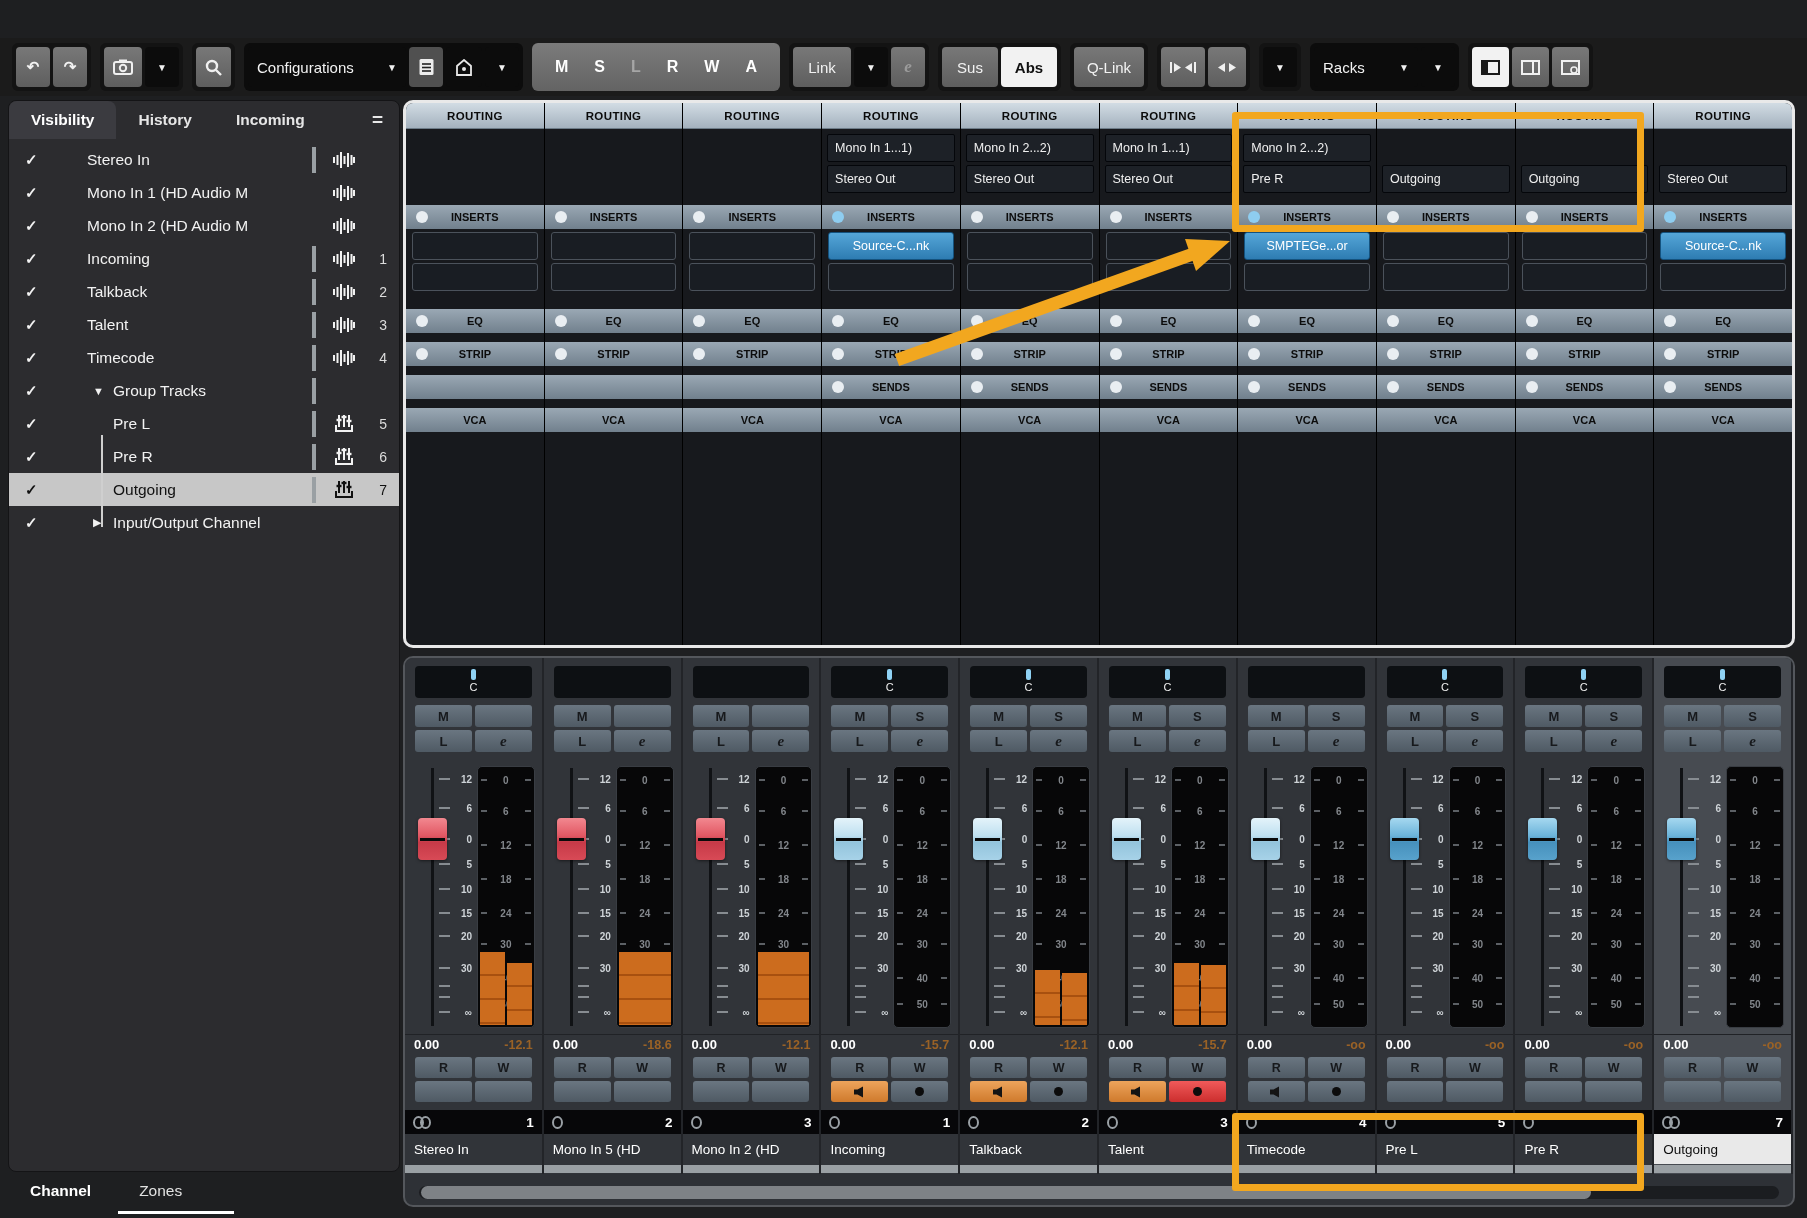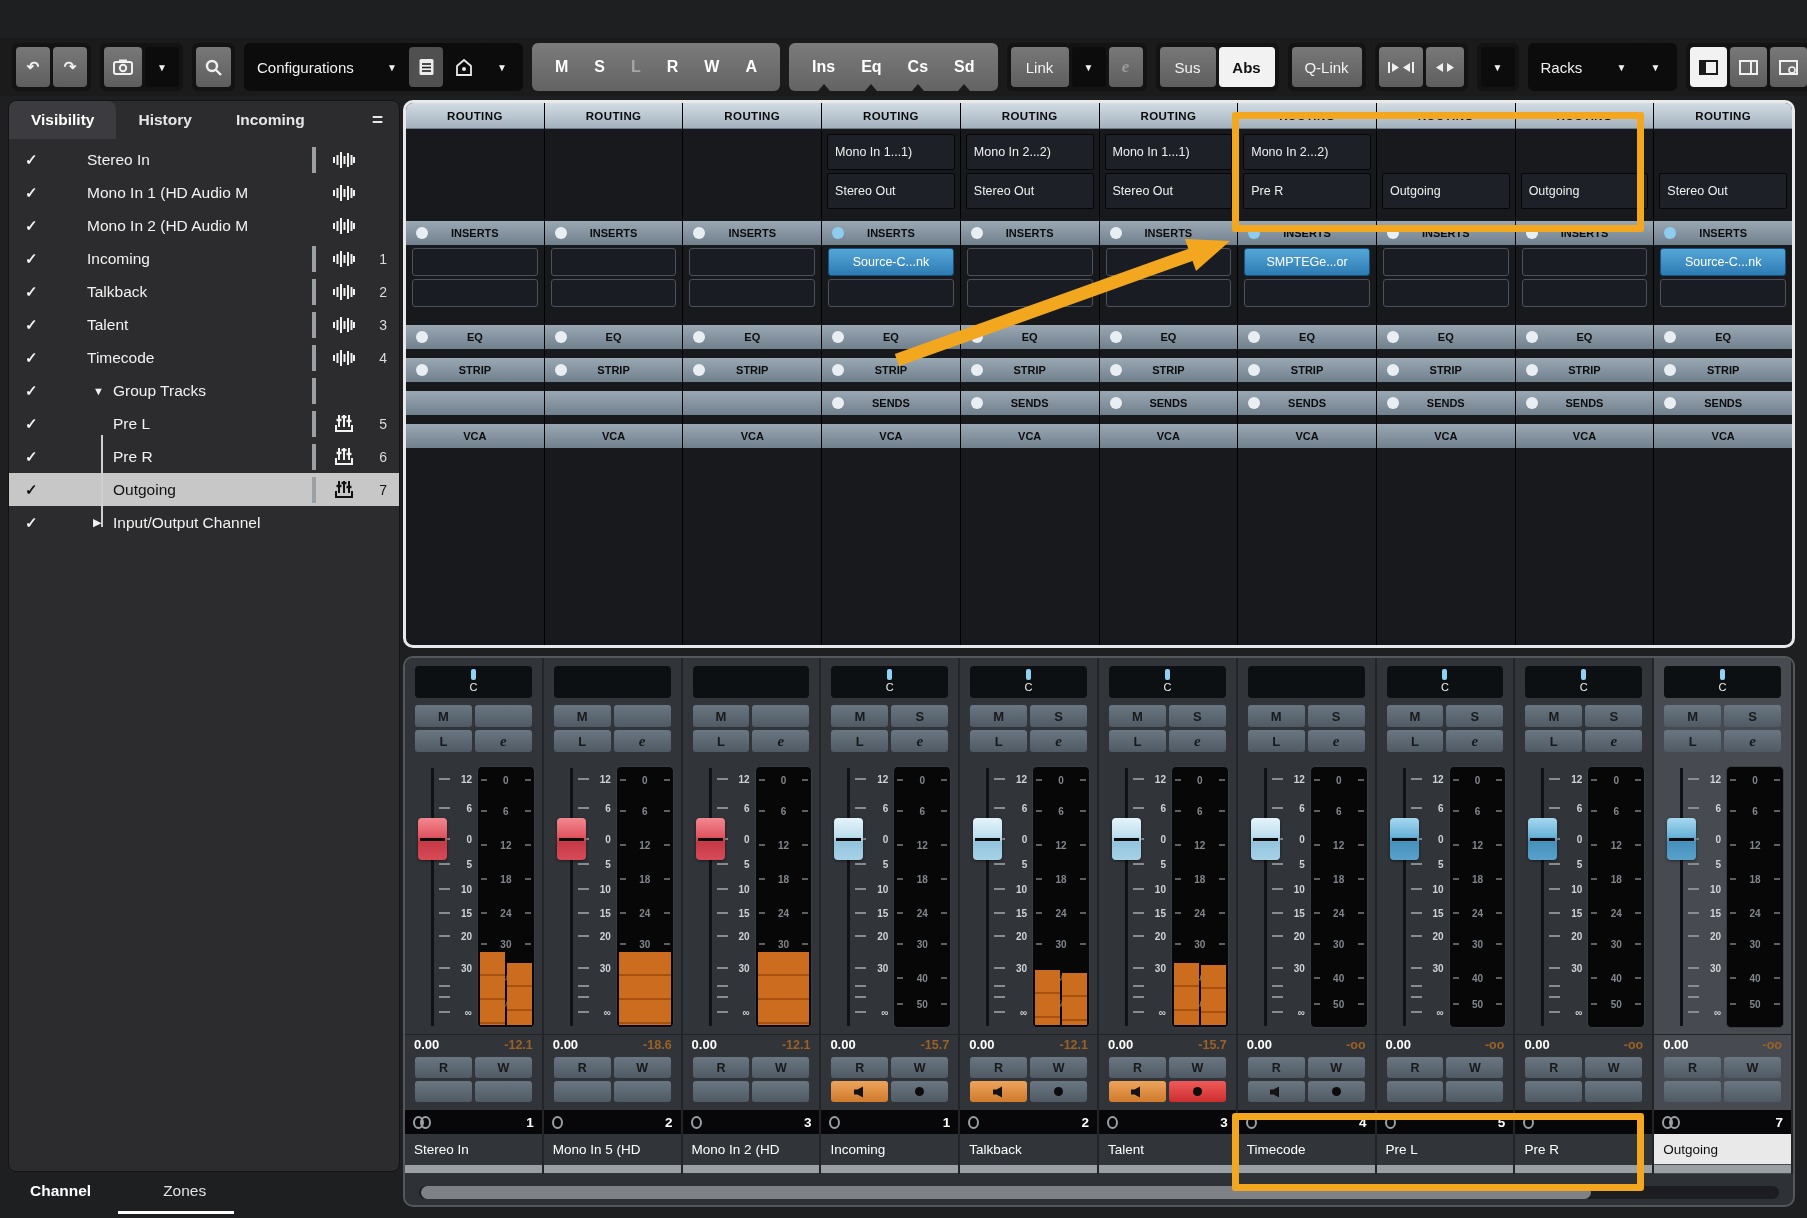--- a/index.html
+++ b/index.html
@@ -39,30 +39,30 @@
   .sb-arrow { width:20px; font-size:11px; }
   .sb-label { flex:1; font-size:15.5px; white-space:nowrap; overflow:hidden; }
   .sb-bar { width:4px; height:26px; background:#9aa0a4; margin-right:9px; flex:none; }
   .sb-bar.off { visibility:hidden; }
   .sb-icon { width:38px; display:flex; justify-content:center; flex:none; }
   .sb-num { width:36px; text-align:right; padding-right:12px; font-size:14px; color:#dcdcdc; flex:none; }
   .sb-row.sel .sb-num { color:#111; }
   .sb-tree { position:absolute; left:92px; top:296px; width:2px; height:92px; background:#cfcfcf; }
   .bottom-tabs { position:absolute; left:8px; top:1182px; width:392px; display:flex; align-items:center; }
   .bt-channel { margin-left:22px; font-weight:bold; font-size:15.5px; color:#fff; }
-  .bt-zones { margin-left:72px; font-size:15.5px; color:#e2e2e2; }
+  .bt-zones { margin-left:48px; font-size:15.5px; color:#e2e2e2; }
   .bottom-line { position:absolute; left:118px; top:1211px; width:116px; height:3px; background:#fff; }
 
   
   .rack { position:absolute; left:403px; top:100px; width:1392px; height:548px; background:#17191d; border:3px solid #e9e9e9; border-radius:10px; display:flex; overflow:hidden; }
   .rcol { flex:1; display:flex; flex-direction:column; border-right:1px solid #000; min-width:0; }
   .rcol:last-child { border-right:none; }
   .rhead-routing { height:26px; flex:none; background:linear-gradient(#d2dce4,#a4b2be); color:#0b0b0b; font-weight:bold; font-size:11.5px; letter-spacing:.4px; display:flex; align-items:center; justify-content:center; border-bottom:1px solid #6d7c88; }
   .rslots { padding:2px 5px 0; flex:none; }
-  .rslot { height:36px; margin:3px 0; border-radius:2px; }
+  .rslot { height:28px; margin:3px 0; border-radius:2px; }
   .rslot.filled { background:#1d2127; border:1px solid #04060a; color:#f0f0f0; font-size:12.5px; display:flex; align-items:center; padding-left:7px; }
   .rgap1 { height:9px; flex:none; }
   .rhead { height:24px; flex:none; background:linear-gradient(#9aa8b4,#71808d); display:flex; align-items:center; padding:0 10px; position:relative; margin-bottom:0; }
   .rhead .circ { width:12px; height:12px; border-radius:50%; background:#e9eef2; z-index:1; }
   .rhead.blue .circ { background:#8ecdf0; }
   .rhead .rlabel { position:absolute; left:0; right:0; text-align:center; font-weight:bold; font-size:11px; color:#0c0c0c; }
   .islots { padding:0 0; flex:none; }
   .islot { height:28px; margin:3px 6px; border:1px solid #4b525b; border-radius:3px; background:#191d23; }
   .islot.plug { background:linear-gradient(#55a6d8,#2e7cb2); border-color:#14527e; color:#fff; font-size:12.5px; display:flex; align-items:center; justify-content:center; }
   .rgap2 { height:15px; flex:none; }
@@ -175,26 +175,20 @@
         </div>
     </div>
     <div class="letters">
       <span class="lt">M</span>
       <span class="lt">S</span>
       <span class="lt dim">L</span>
       <span class="lt">R</span>
       <span class="lt">W</span>
       <span class="lt">A</span>
     </div>
-    <div class="letters">
-      <span class="lt">Ins<span class="notch"></span></span>
-      <span class="lt">Eq<span class="notch"></span></span>
-      <span class="lt">Cs<span class="notch"></span></span>
-      <span class="lt">Sd<span class="notch"></span></span>
-    </div>
     <div class="tgroup">
       <div class="tbtn" style="font-weight:normal; min-width:58px;">Link</div>
       <div class="tbtn dark">
           <span class="caret">▼</span>
         </div>
       <div class="tbtn dim ital" style="font-style:italic; font-family:'Liberation Serif',serif; font-size:17px;">e</div>
     </div>
     <div class="tgroup">
       <div class="tbtn" style="font-weight:normal; min-width:56px;">Sus</div>
       <div class="tbtn active" style="font-weight:bold; min-width:56px;">Abs</div>

